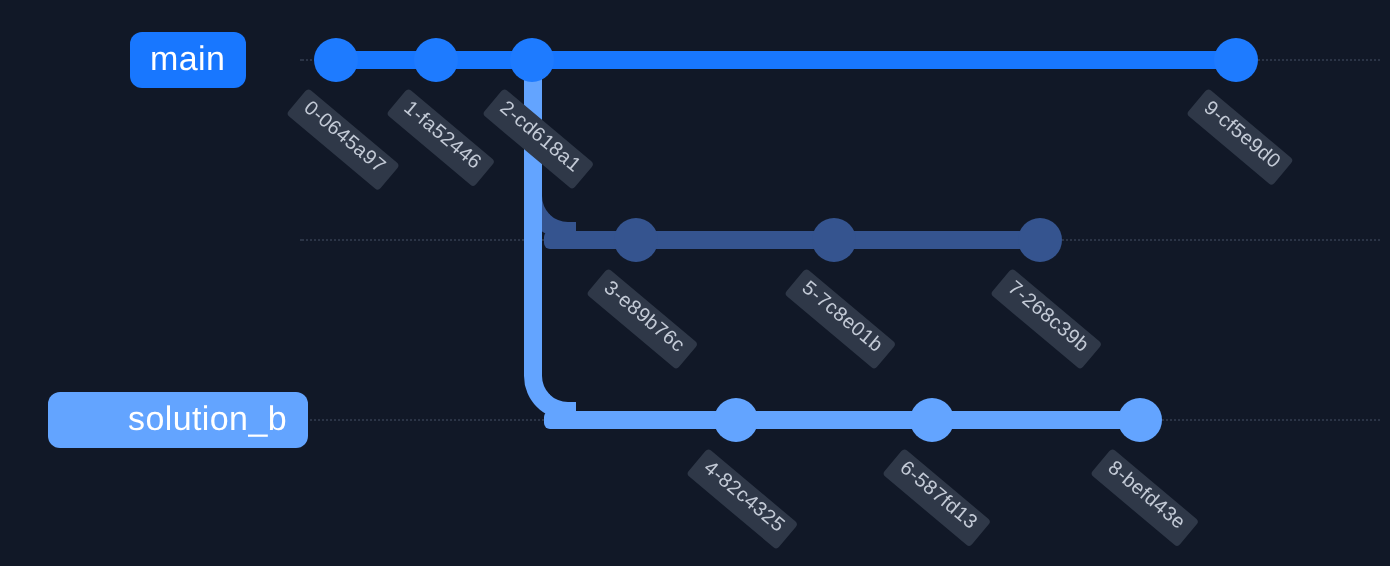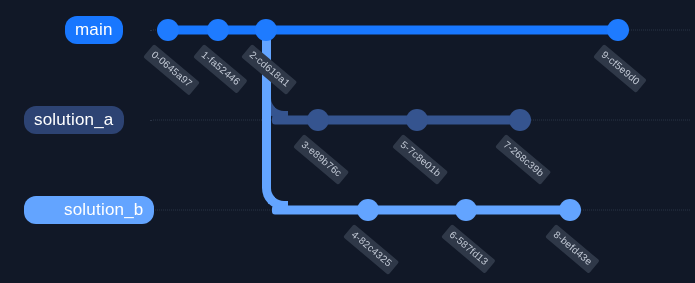--- a/index.html
+++ b/index.html
@@ -11,21 +11,21 @@
     position: relative;
     width: 695px;
     height: 283px;
     background: #111827;
     overflow: hidden;
     font-family: "Liberation Sans", sans-serif;
   }
   .branch-badge {
     position: absolute;
     transform: translateY(-50%);
-    border-radius: 12px;
+    border-radius: 6px;
     padding: 4px 10px 5px 10px;
     font-size: 17px;
     line-height: 19px;
     color: #ffffff;
     white-space: nowrap;
     letter-spacing: 0.2px;
   }
   .badge-main   { background: #1877ff; }
   .badge-sol-a  { background: #2d4373; }
   .badge-sol-b  { background: #63a4ff; padding-left: 40px; }
@@ -83,21 +83,20 @@
     <div class="node" title="9-cf5e9d0" style="left: 618px; top: 30px; width: 22px; height: 22px; background: rgb(30, 123, 255);"></div>
     <div class="commit-label" style="left: 604px; top: 44px; transform: rotate(40deg);">9-cf5e9d0</div>
     <div class="branch-badge badge-main" style="left: 65px; top: 30px;">main</div>
     <div class="edge" style="left: 272px; top: 120px; width: 248px; height: 9px; background: rgb(53, 84, 143);"></div>
     <div class="node" title="3-e89b76c" style="left: 318px; top: 120px; width: 22px; height: 22px; background: rgb(53, 84, 143);"></div>
     <div class="commit-label" style="left: 304px; top: 134px; transform: rotate(40deg);">3-e89b76c</div>
     <div class="node" title="5-7c8e01b" style="left: 417px; top: 120px; width: 22px; height: 22px; background: rgb(53, 84, 143);"></div>
     <div class="commit-label" style="left: 403px; top: 134px; transform: rotate(40deg);">5-7c8e01b</div>
     <div class="node" title="7-268c39b" style="left: 520px; top: 120px; width: 22px; height: 22px; background: rgb(53, 84, 143);"></div>
     <div class="commit-label" style="left: 506px; top: 134px; transform: rotate(40deg);">7-268c39b</div>
-    <div class="branch-badge badge-sol-a" style="left: 24px; top: 120px;">solution_a</div>
     <div class="edge" style="left: 272px; top: 210px; width: 298px; height: 9px; background: rgb(99, 164, 255);"></div>
     <div class="node" title="4-82c4325" style="left: 368px; top: 210px; width: 22px; height: 22px; background: rgb(99, 164, 255);"></div>
     <div class="commit-label" style="left: 354px; top: 224px; transform: rotate(40deg);">4-82c4325</div>
     <div class="node" title="6-587fd13" style="left: 466px; top: 210px; width: 22px; height: 22px; background: rgb(99, 164, 255);"></div>
     <div class="commit-label" style="left: 452px; top: 224px; transform: rotate(40deg);">6-587fd13</div>
     <div class="node" title="8-befd43e" style="left: 570px; top: 210px; width: 22px; height: 22px; background: rgb(99, 164, 255);"></div>
     <div class="commit-label" style="left: 556px; top: 224px; transform: rotate(40deg);">8-befd43e</div>
     <div class="branch-badge badge-sol-b" style="left: 24px; top: 210px;">solution_b</div>
   </div>
 

